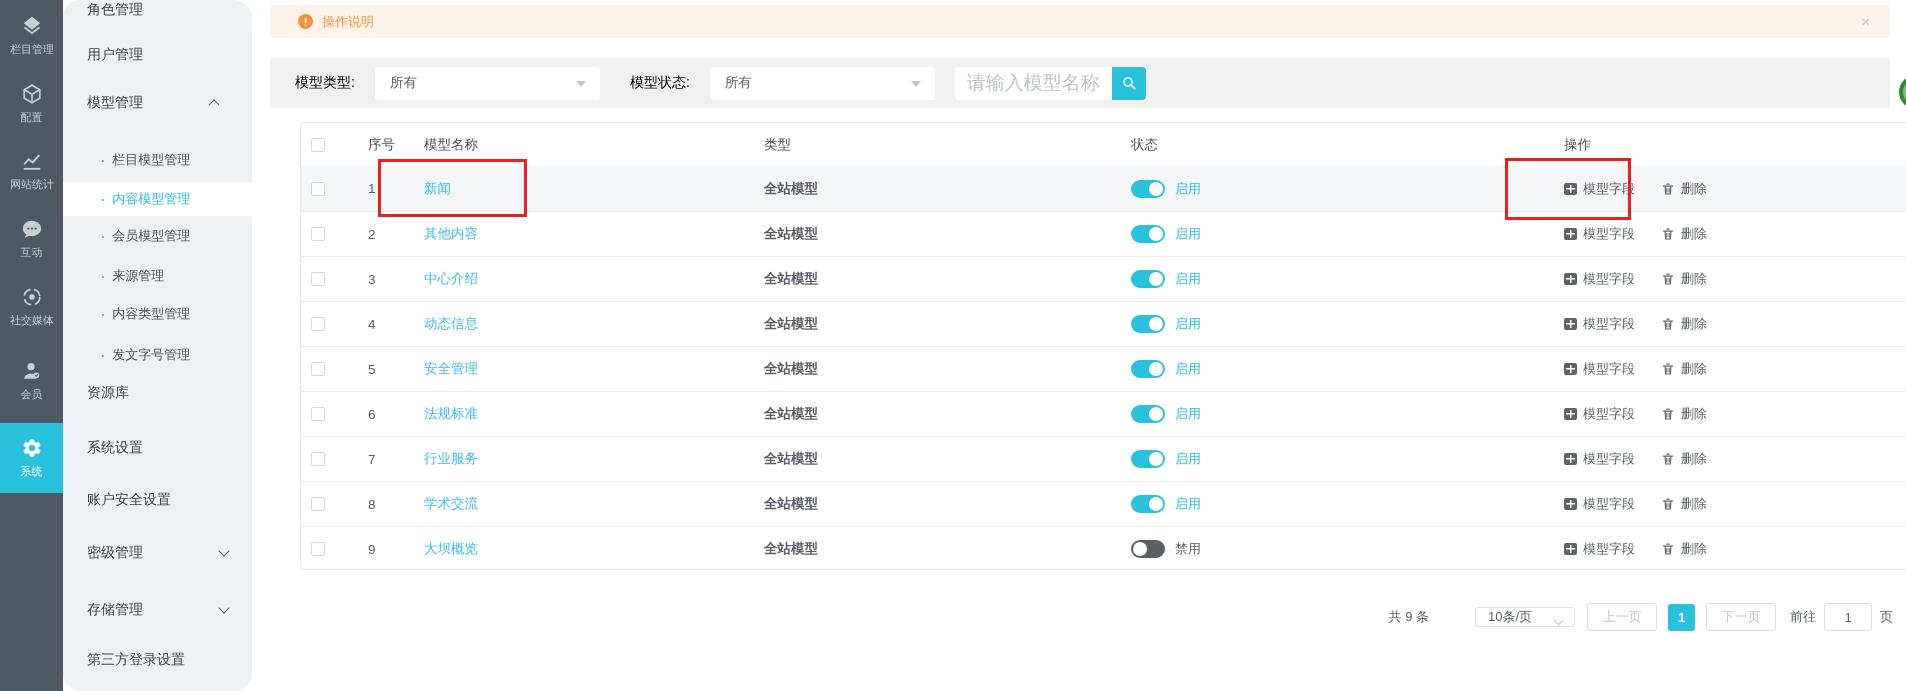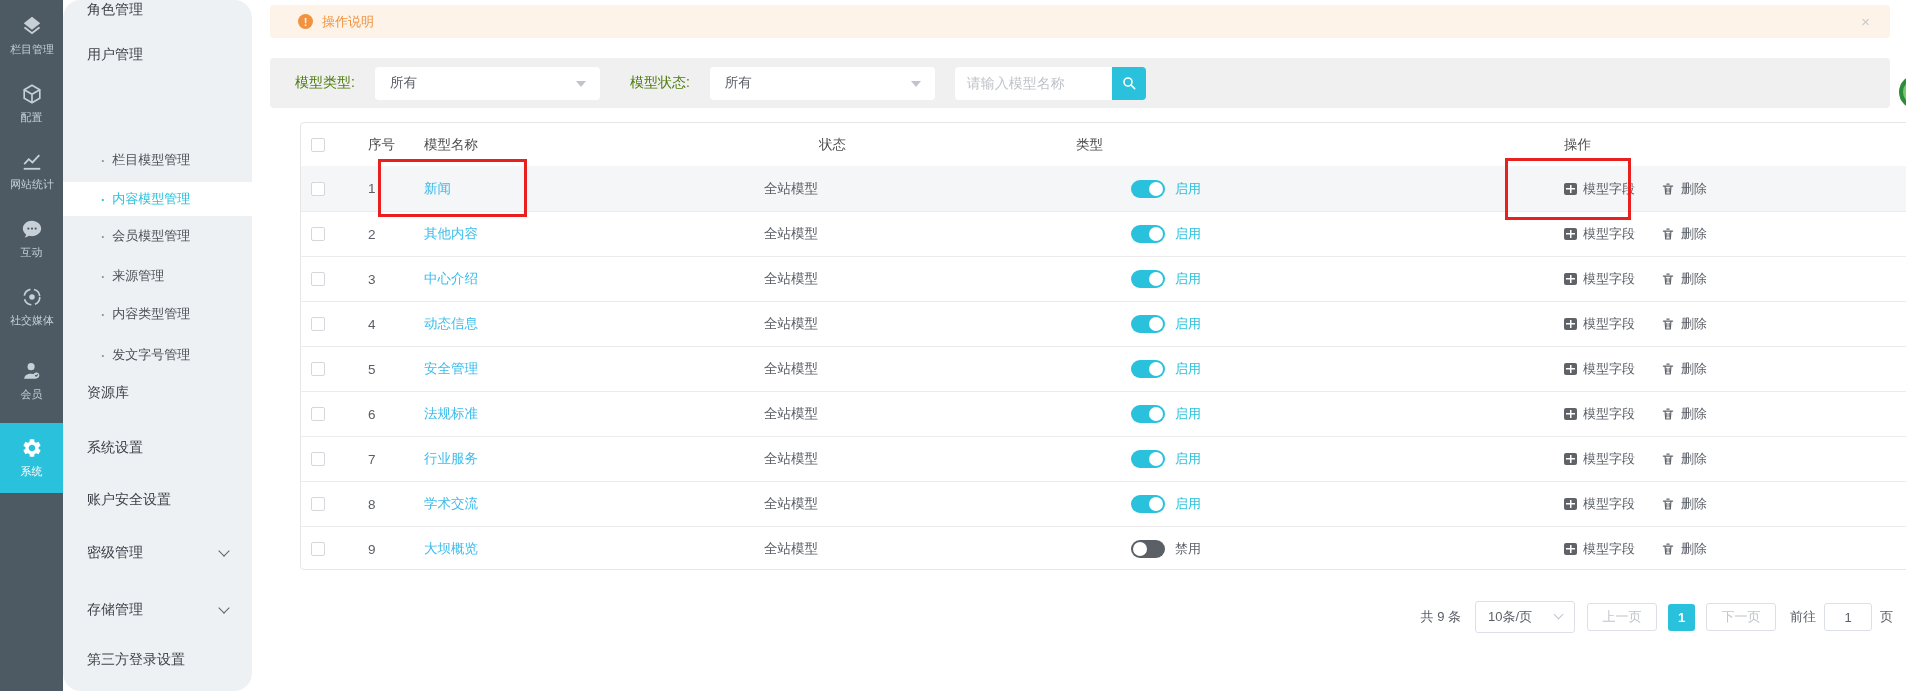--- a/index.html
+++ b/index.html
@@ -33,45 +33,45 @@
 
   .alert { position:absolute; left:18px; top:5px; width:1620px; height:33px; background:#fdf3e8;
     border-radius:4px; display:flex; align-items:center; padding:0 20px 0 28px; }
   .alert-ico { width:15px; height:15px; border-radius:50%; background:#f0923f; color:#fdf3e8;
     font-size:11px; font-weight:bold; display:flex; align-items:center; justify-content:center; }
   .alert-txt { color:#f0923f; font-size:13px; margin-left:9px; }
   .alert-close { margin-left:auto; color:#c8c9cc; font-size:15px; cursor:pointer; line-height:1; }
 
   .filterbar { position:absolute; left:18px; top:58px; width:1620px; height:50px; background:#f0f0f0;
     border-radius:4px; display:flex; align-items:center; padding-left:25px; }
-  .flabel { font-size:14px; color:#4d7c0f; }
+  .flabel { font-size:14px; color:#000000; }
   .dropdown { position:relative; width:225px; height:33px; background:#fff; border-radius:4px;
     display:flex; align-items:center; padding:0 30px 0 15px; font-size:13.5px; color:#5a5e66; cursor:pointer; }
   .dd-caret { position:absolute; right:14px; top:14px; width:0; height:0;
     border-left:5px solid transparent; border-right:5px solid transparent; border-top:6px solid #c0c4cc; }
   .search-wrap { display:flex; margin-left:20px; height:33px; }
   .search-input { width:157px; height:33px; border:none; background:#fff; border-radius:4px 0 0 4px;
-    padding:0 12px; font-size:14px; color:#5a5e66; outline:none; font-family:inherit; }
+    padding:0 12px; font-size:19px; color:#5a5e66; outline:none; font-family:inherit; }
   .search-input::placeholder { color:#bfc3c9; }
   .search-btn { width:34px; height:33px; background:#29c1dc; border:none; border-radius:0 4px 4px 0;
     display:flex; align-items:center; justify-content:center; cursor:pointer; }
   .search-btn svg { width:16px; height:16px; }
 
   
   .tablebox { position:absolute; left:28px; top:122px; width:1610px; height:448px; background:#fff;
     border:1px solid #e6e6e6; border-radius:4px; overflow:hidden;margin-left:20px; }
   .trow { display:grid; grid-template-columns:67px 56px 340px 312px 488px 1fr; align-items:center; height:45px; }
   .trow.head { height:43px; font-size:13.5px; color:#4d4d4d; font-weight:500; }
   .trow + .trow { border-top:1px solid #ececec; }
   .trow.hl { background:#f5f6f7; }
   .cell-check { padding-left:10px; }
   .checkbox { width:14px; height:14px; border:1px solid #d4d7dc; border-radius:2px; background:#fff; cursor:pointer; }
   .c-seq { font-size:13.5px; color:#5a5e66; }
   .c-name { font-size:13.5px; color:#3bbcec; cursor:pointer; }
-  .c-type { font-size:13.5px; color:#5a5e66; }
+  .c-type { font-size:13.5px; color:#5a5e66;font-weight:bold; }
   .c-status { display:flex; align-items:center; padding-left:55px; gap:10px; }
   .switch { width:34px; height:18px; border-radius:9px; position:relative; cursor:pointer; flex:0 0 auto; }
   .switch.on  { background:#29c1dc; }
   .switch.off { background:#5b6066; }
   .switch::after { content:""; position:absolute; top:2px; width:14px; height:14px; border-radius:50%; background:#fff; }
   .switch.on::after  { right:2px; }
   .switch.off::after { left:2px; }
   .status-txt { font-size:13px; }
   .status-txt.on  { color:#29c1dc; }
   .status-txt.off { color:#5a5e66; }
@@ -79,22 +79,22 @@
   .act-btn { display:flex; align-items:center; gap:6px; font-size:13px; color:#5a5e66; cursor:pointer; }
   .icon-table { width:13px; height:12px; border-radius:2px;
     background:linear-gradient(#fff,#fff) center/1.5px 8px no-repeat,
                linear-gradient(#fff,#fff) center/9px 1.5px no-repeat, #5f6368; }
   .act-btn svg { width:14px; height:14px; }
 
   
   .pager { position:absolute; top:603px; right:13px; height:28px; display:flex; align-items:center;
     font-size:13px; color:#5a5e66; }
   .pg-total { margin-right:14px; }
-  .pg-select { position:relative; width:100px; height:32px; border:1px solid #dcdfe6; border-radius:3px;
-    background:#fff; display:flex; align-items:center; padding-left:12px; cursor:pointer; }
+  .pg-select { position:relative; width:100px; height:20px; border:1px solid #dcdfe6; border-radius:3px;
+    background:#fff; display:flex; align-items:center; padding-left:12px; cursor:pointer;margin-left:32px; }
   .pg-select .chevs { width:7px; height:7px; border-right:1.3px solid #c0c4cc; border-bottom:1.3px solid #c0c4cc;
     transform:rotate(45deg); position:absolute; right:12px; top:9px; }
   .pg-btn { width:70px; height:28px; border:1px solid #dcdfe6; border-radius:3px; background:#fff;
     color:#c0c4cc; font-size:13px; display:flex; align-items:center; justify-content:center;
     margin-left:12px; cursor:pointer; font-family:inherit; }
   .pg-page { width:27px; height:27px; background:#29c1dc; color:#fff; border-radius:3px;
     display:flex; align-items:center; justify-content:center; margin-left:11px; cursor:pointer; font-weight:bold; }
   .pg-next { margin-left:11px; }
   .pg-goto { margin-left:14px; }
   .pg-input { width:48px; height:28px; border:1px solid #dcdfe6; border-radius:3px; text-align:center;
@@ -165,20 +165,24 @@
   </div>
 </nav>
 
 <nav class="submenu">
   <div class="sm-row" style="top:-7px">
       <span>角色管理</span>
     </div>
   <div class="sm-row" style="top:38px">
       <span>用户管理</span>
     </div>
+  <div class="sm-row" style="top:86px">
+      <span>模型管理</span>
+      <i class="chev up"></i>
+    </div>
   <div class="sm-row sub" style="top:143px">
       <span>栏目模型管理</span>
     </div>
   <div class="sm-row sub" style="top:219px">
       <span>会员模型管理</span>
     </div>
   <div class="sm-row sub active" style="top:182px">
       <span>内容模型管理</span>
     </div>
   <div class="sm-row sub" style="top:259px">
@@ -242,22 +246,22 @@
     </div>
   </div>
 
   <div class="tablebox">
     <div class="trow head">
       <div class="cell-check">
           <div class="checkbox"></div>
         </div>
       <div>序号</div>
       <div>模型名称</div>
+      <div>类型</div>
       <div style="padding-left:55px">状态</div>
-      <div>类型</div>
       <div>操作</div>
     </div>
     <div>
         <div class="trow hl">
     <div class="cell-check">
             <div class="checkbox"></div>
           </div>
     <div class="c-seq">1</div>
     <div class="c-name">新闻</div>
     <div class="c-type">全站模型</div>

